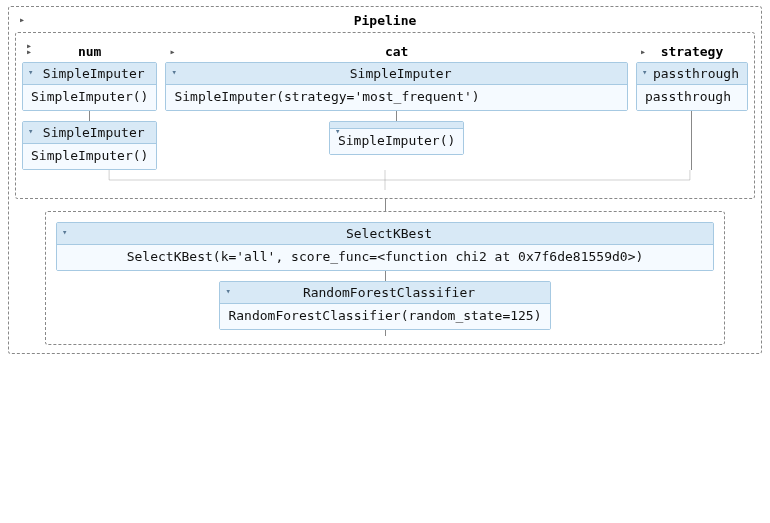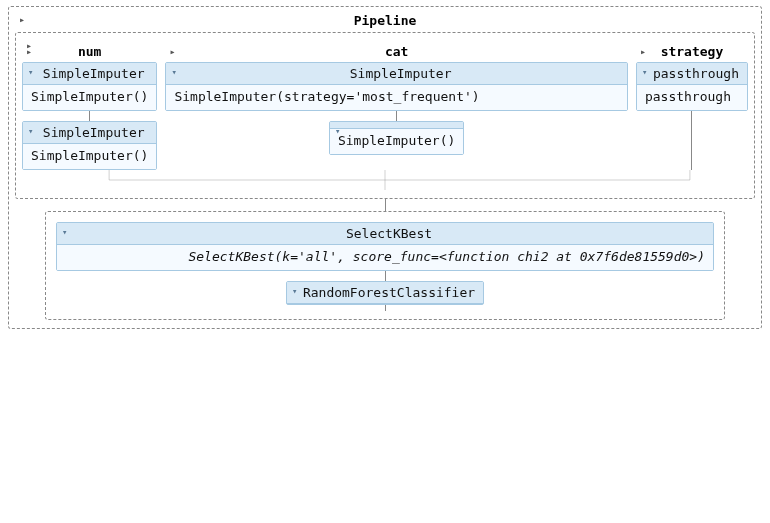--- a/index.html
+++ b/index.html
@@ -206,29 +206,30 @@
     <div class="frame centered" style="margin:0 30px;">
       <div class="frame-title" style="width:100%;">
         <span class="caret">▸</span>
       </div>
 
       <div class="step-box" style="align-self:stretch; margin:0 4px;">
         <div class="step-header">
           <span class="mini-caret">▾</span>
           <span>SelectKBest</span>
         </div>
-        <div class="step-body" style="text-align:right;font-style:italic;">SelectKBest(k='all', score_func=&lt;function chi2 at 0x7f6de81559d0&gt;)</div>
+        <div class="step-body" style="text-align:center;">SelectKBest(k='all', score_func=&lt;function chi2 at 0x7f6de81559d0&gt;)</div>
       </div>
 
       <div class="connector-v"></div>
 
       <div class="step-box">
         <div class="step-header">
           <span class="mini-caret">▾</span>
           <span>RandomForestClassifier</span>
         </div>
+        <div class="step-body">RandomForestClassifier(random_state=125)</div>
       </div>
 
       <div class="connector-v" style="height:6px;"></div>
     </div>
 
   </div>
 </div>
 
 </body></html>

